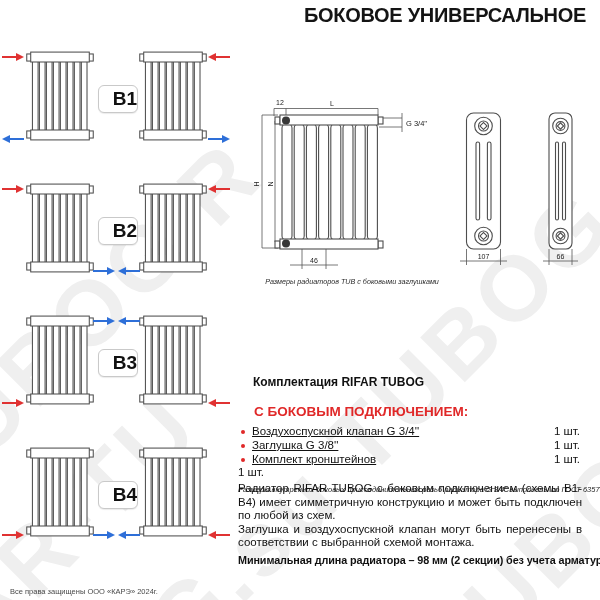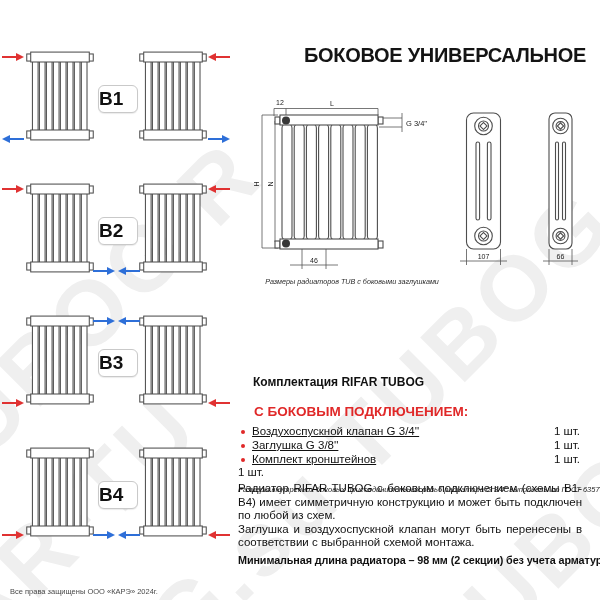--- a/index.html
+++ b/index.html
@@ -8,31 +8,31 @@
   
   .wm{position:absolute;font-weight:800;font-size:92px;letter-spacing:5px;
       color:rgba(15,15,15,0.065);transform:rotate(-45deg);transform-origin:0 50%;
       white-space:nowrap;pointer-events:none;z-index:0;}
   .wm1{left:-80px;top:430px;}
   .wm2{left:110px;top:640px;}
   .wm3{left:200px;top:850px;}
   .wm4{left:-150px;top:690px;}
   
   .title{position:absolute;top:5px;right:14px;z-index:2;text-align:right;
-         font-size:20px;font-weight:800;line-height:1.07;letter-spacing:-0.3px;color:#141414;margin-top:40px;}
+         font-size:20px;font-weight:800;line-height:1.07;letter-spacing:-0.3px;color:#141414;}
   .title span{display:block;}
   
   .schemes{position:absolute;left:6px;top:42px;width:232px;z-index:2;}
   .scheme-row{position:relative;width:232px;height:129px;margin-bottom:3px;}
   .rad{position:absolute;top:6px;width:68px;height:96px;}
   .rad-left{left:20px;}
   .rad-right{left:133px;}
   .label-box{position:absolute;left:92px;top:43px;width:38px;height:26px;
              border:1.5px solid #c9c9c9;border-radius:6px;background:#fff;
-             display:flex;align-items:center;justify-content:flex-start;
+             display:flex;align-items:center;justify-content:flex-end;
              box-shadow:0 1px 1px rgba(0,0,0,0.08);}
   .label-box span{font-size:19px;font-weight:800;color:#111;}
   .arrow{position:absolute;width:14px;height:2.4px;background:currentColor;}
   .arrow.left{margin-left:8px;}
   .arrow::after{content:"";position:absolute;top:50%;margin-top:-4.5px;width:0;height:0;
                 border-top:4.5px solid transparent;border-bottom:4.5px solid transparent;}
   .arrow.right::after{left:100%;border-left:8.5px solid currentColor;}
   .arrow.left::after{right:100%;border-right:8.5px solid currentColor;}
   
   .frontview{position:absolute;left:252px;top:96px;z-index:2;}

